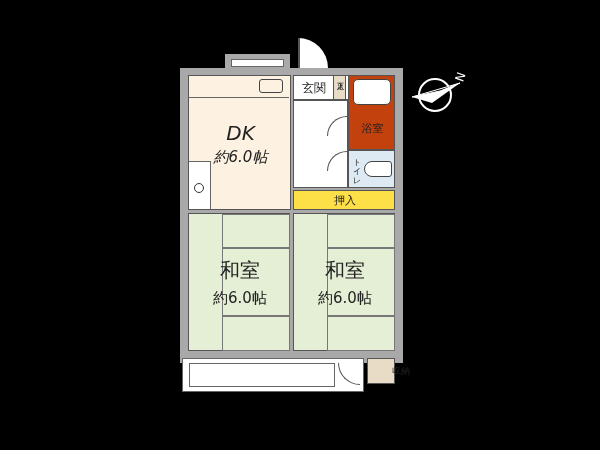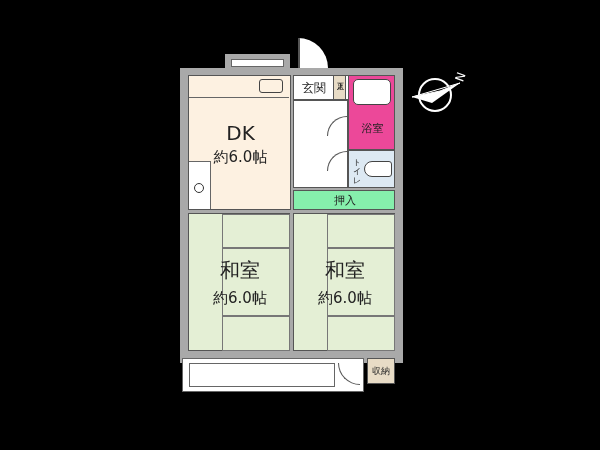--- a/index.html
+++ b/index.html
@@ -13,51 +13,51 @@
 </head>
 <body>
 
 <div class="abs wall" style="left:180px;top:68px;width:223px;height:295px;"></div>
 
 <div class="abs wall" style="left:225px;top:54px;width:65px;height:16px;"></div>
 <div class="abs" style="left:231px;top:59px;width:53px;height:8px;background:#fff;border:1px solid #666;"></div>
 
 <div class="abs" style="left:298px;top:38px;width:30px;height:30px;background:#fff;border-top-right-radius:30px;border-left:2px solid #555;"></div>
 
-<div class="abs room" style="left:188px;top:75px;width:103px;height:135px;background:#fdf1e1;">
+<div class="abs room" style="left:188px;top:75px;width:103px;height:135px;background:#fdf1e1;font-style:italic;">
   <div class="abs" style="left:0;top:0;width:100px;height:22px;border-bottom:1px solid #666;"></div>
   <div class="abs" style="left:70px;top:3px;width:24px;height:14px;border:1px solid #444;border-radius:3px;"></div>
   <div class="abs" style="left:0;top:85px;width:22px;height:48px;border-right:1px solid #666;border-top:1px solid #666;background:#fff;"></div>
   <div class="abs" style="left:5px;top:107px;width:10px;height:10px;border:1px solid #333;border-radius:50%;"></div>
   <div class="lbl" style="left:0;width:103px;top:45px;font-size:20px;">DK</div>
   <div class="lbl" style="left:0;width:103px;top:72px;font-size:15px;">約6.0帖</div>
 </div>
 
 <div class="abs room" style="left:293px;top:75px;width:56px;height:25px;background:#fff;">
   <div class="lbl" style="left:0;width:40px;top:4px;font-size:12px;">玄関</div>
 </div>
 <div class="abs room" style="left:333px;top:75px;width:13px;height:25px;background:#e8dcc6;">
   <div class="lbl" style="left:0;width:11px;top:1px;font-size:7px;writing-mode:vertical-rl;">下足入</div>
 </div>
 <div class="abs room" style="left:293px;top:100px;width:55px;height:88px;background:#fff;">
   <div class="abs" style="left:33px;top:15px;width:20px;height:20px;border:1px solid #555;border-right:none;border-bottom:none;border-top-left-radius:20px;"></div>
   <div class="abs" style="left:33px;top:50px;width:20px;height:20px;border:1px solid #555;border-right:none;border-bottom:none;border-top-left-radius:20px;"></div>
 </div>
 
-<div class="abs room" style="left:348px;top:75px;width:47px;height:75px;background:#ec4899;">
+<div class="abs room" style="left:348px;top:75px;width:47px;height:75px;background:#c2410c;">
   <div class="abs" style="left:4px;top:3px;width:38px;height:26px;border:1px solid #444;border-radius:5px;background:#fff;"></div>
   <div class="lbl" style="left:0;width:47px;top:45px;font-size:11px;">浴室</div>
 </div>
 
 <div class="abs room" style="left:348px;top:150px;width:47px;height:38px;background:#dde9f3;">
   <div class="lbl" style="left:1px;top:2px;font-size:8px;writing-mode:vertical-rl;">トイレ</div>
   <div class="abs" style="left:15px;top:10px;width:28px;height:16px;border:1px solid #444;border-radius:8px 3px 3px 8px;background:#fff;"></div>
 </div>
 
-<div class="abs room" style="left:293px;top:190px;width:102px;height:20px;background:#86efac;">
+<div class="abs room" style="left:293px;top:190px;width:102px;height:20px;background:#fde047;">
   <div class="lbl" style="left:0;width:102px;top:2px;font-size:11px;">押入</div>
 </div>
 
 <div class="abs room" style="left:188px;top:213px;width:102px;height:138px;background:#e4efd5;">
   <div class="tatami" style="left:33px;top:0;width:68px;height:34px;"></div>
   <div class="tatami" style="left:33px;top:34px;width:68px;height:68px;"></div>
   <div class="tatami" style="left:33px;top:102px;width:68px;height:35px;"></div>
   <div class="lbl" style="left:0;width:102px;top:43px;font-size:20px;">和室</div>
   <div class="lbl" style="left:0;width:102px;top:75px;font-size:15px;">約6.0帖</div>
 </div>
@@ -69,21 +69,21 @@
   <div class="lbl" style="left:0;width:102px;top:43px;font-size:20px;">和室</div>
   <div class="lbl" style="left:0;width:102px;top:75px;font-size:15px;">約6.0帖</div>
 </div>
 
 <div class="abs" style="left:182px;top:358px;width:182px;height:34px;background:#fff;border:1px solid #666;">
   <div class="abs" style="left:6px;top:4px;width:146px;height:24px;border:1px solid #666;"></div>
   <div class="abs" style="left:155px;top:4px;width:22px;height:22px;border-left:1px solid #555;border-bottom:1px solid #555;border-bottom-left-radius:22px;"></div>
 </div>
 
 <div class="abs room" style="left:367px;top:358px;width:28px;height:26px;background:#e8dcc6;">
-  <div class="lbl" style="left:0;width:26px;top:6px;font-size:9px;">収納</div>
+  <div class="lbl" style="left:0;width:26px;top:6px;font-size:9px;padding-left:20px;">収納</div>
 </div>
 
 <div class="abs" style="left:418px;top:78px;width:34px;height:34px;border:2px solid #fff;border-radius:50%;"></div>
 <svg class="abs" style="left:410px;top:75px;" width="60" height="40" viewBox="0 0 60 40">
   <polygon points="2,22 50,8 22,28" fill="#fff"></polygon>
   <polygon points="2,22 50,8 30,16" fill="#000" stroke="#fff" stroke-width="1"></polygon>
 </svg>
 <div class="lbl" style="left:456px;top:70px;font-size:12px;color:#fff;transform:rotate(-70deg);">N</div>
 
 </body></html>

